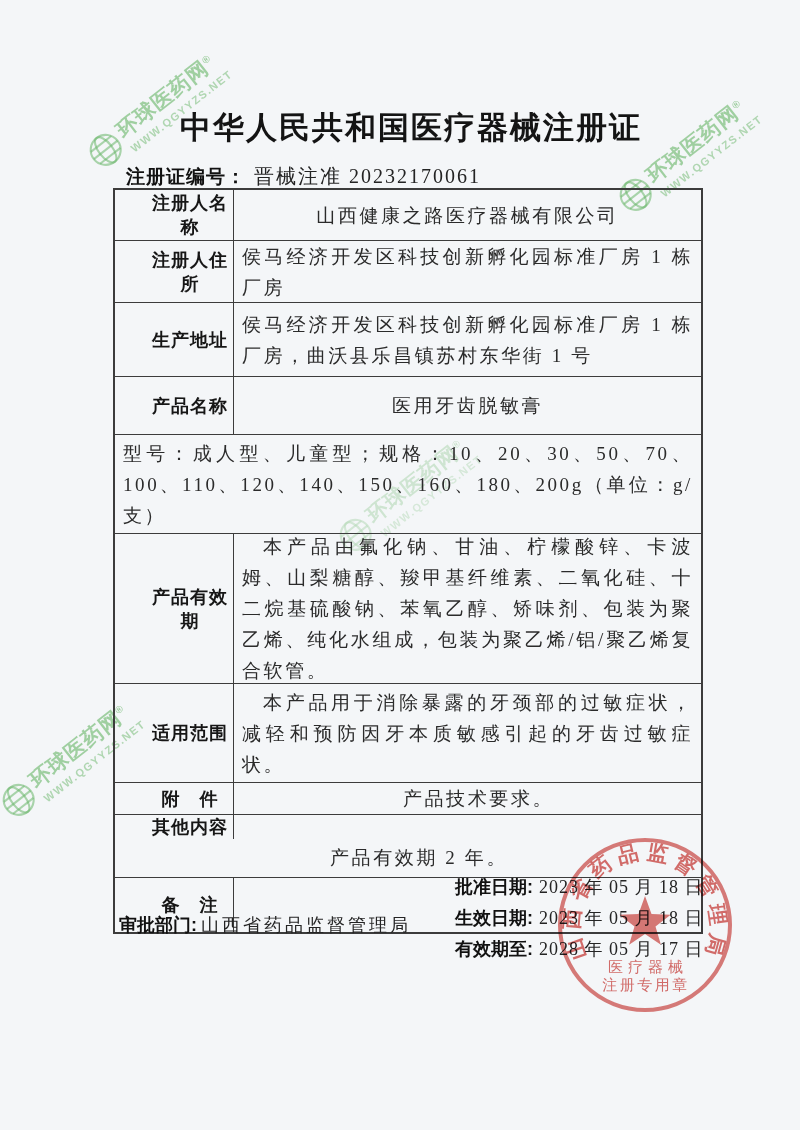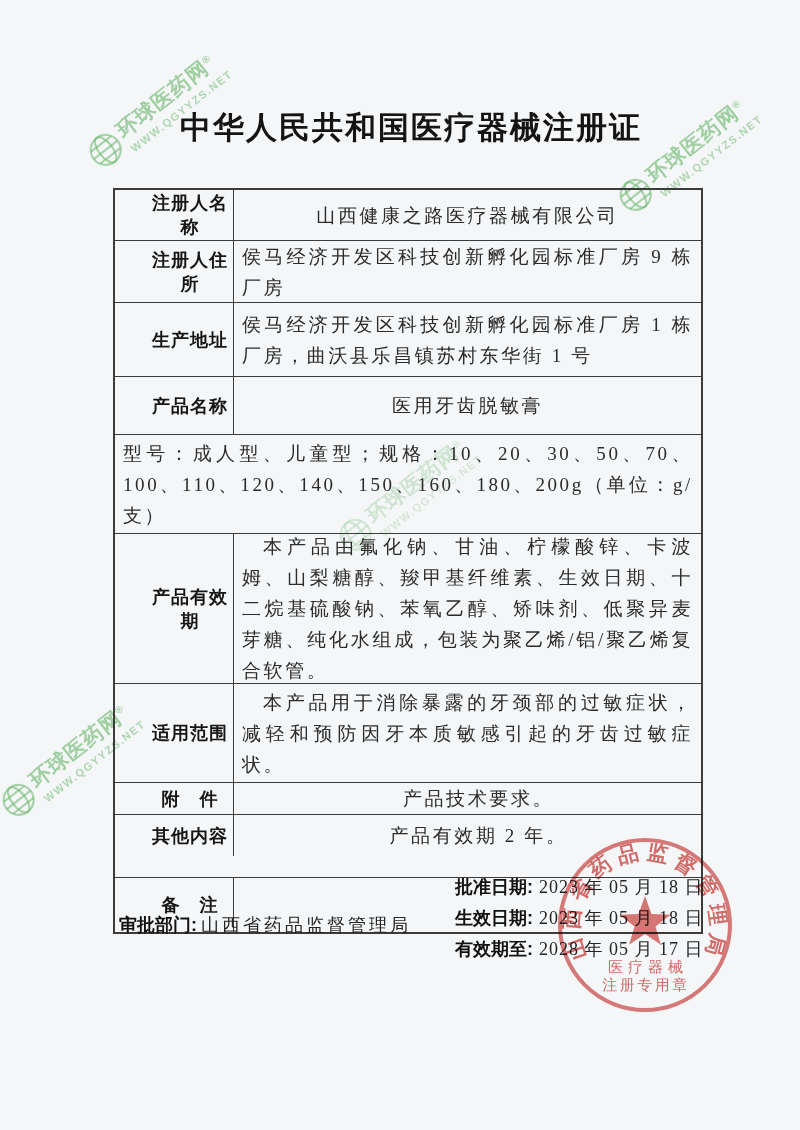--- a/index.html
+++ b/index.html
@@ -141,32 +141,35 @@
           <line x1="3.4" y1="17" x2="20.6" y2="17"></line>
       </svg>
     </span>
     <div>
       <div class="wm-name"><span>环球医药网</span><sup>®</sup></div>
       <div class="wm-url">WWW.QGYYZS.NET</div>
     </div>
   </div>
 
   <div class="title">中华人民共和国医疗器械注册证</div>
+  <div class="regno">
+    <span class="lab">注册证编号：</span><span class="val">晋械注准 20232170061</span>
+  </div>
 
   <div class="cert-table">
     <div class="t-row" style="height:50px;">
       <div class="t-label">注册人名称</div>
       <div class="t-value">
           <p>山西健康之路医疗器械有限公司</p>
         </div>
     </div>
     <div class="t-row" style="height:62px;">
       <div class="t-label">注册人住所</div>
       <div class="t-value para">
-          <p>侯马经济开发区科技创新孵化园标准厂房 9 栋厂房</p>
+          <p>侯马经济开发区科技创新孵化园标准厂房 1 栋厂房</p>
         </div>
     </div>
     <div class="t-row" style="height:74px;">
       <div class="t-label">生产地址</div>
       <div class="t-value para">
           <p>侯马经济开发区科技创新孵化园标准厂房 1 栋厂房，曲沃县乐昌镇苏村东华街 1 号</p>
         </div>
     </div>
     <div class="t-row" style="height:58px;">
       <div class="t-label">产品名称</div>
@@ -175,36 +178,36 @@
         </div>
     </div>
     <div class="t-row" style="height:99px;">
       <div class="t-value para">
           <p>型号：成人型、儿童型；规格：10、20、30、50、70、100、110、120、140、150、160、180、200g（单位：g/支）</p>
         </div>
     </div>
     <div class="t-row" style="height:150px;">
       <div class="t-label">产品有效期</div>
       <div class="t-value para indent">
-          <p>本产品由氟化钠、甘油、柠檬酸锌、卡波姆、山梨糖醇、羧甲基纤维素、生效日期、十二烷基硫酸钠、苯氧乙醇、矫味剂、低聚异麦芽糖、纯化水组成，包装为聚乙烯/铝/聚乙烯复合软管。</p>
+          <p>本产品由氟化钠、甘油、柠檬酸锌、卡波姆、山梨糖醇、羧甲基纤维素、二氧化硅、十二烷基硫酸钠、苯氧乙醇、矫味剂、包装为聚乙烯、纯化水组成，包装为聚乙烯/铝/聚乙烯复合软管。</p>
         </div>
     </div>
     <div class="t-row" style="height:99px;">
       <div class="t-label">适用范围</div>
       <div class="t-value para indent">
           <p>本产品用于消除暴露的牙颈部的过敏症状，减轻和预防因牙本质敏感引起的牙齿过敏症状。</p>
         </div>
     </div>
     <div class="t-row" style="height:32px;">
       <div class="t-label">附　件</div>
       <div class="t-value lead">
           <p>产品技术要求。</p>
         </div>
     </div>
-    <div class="t-row" style="height:42px;">
+    <div class="t-row" style="height:42px;flex-direction:column;">
       <div class="t-label">其他内容</div>
       <div class="t-value lead">
           <p>产品有效期 2 年。</p>
         </div>
     </div>
     <div class="t-row" style="height:55px;margin-top:21px;">
       <div class="t-label">备　注</div>
       <div class="t-value">
           <p></p>
         </div>

